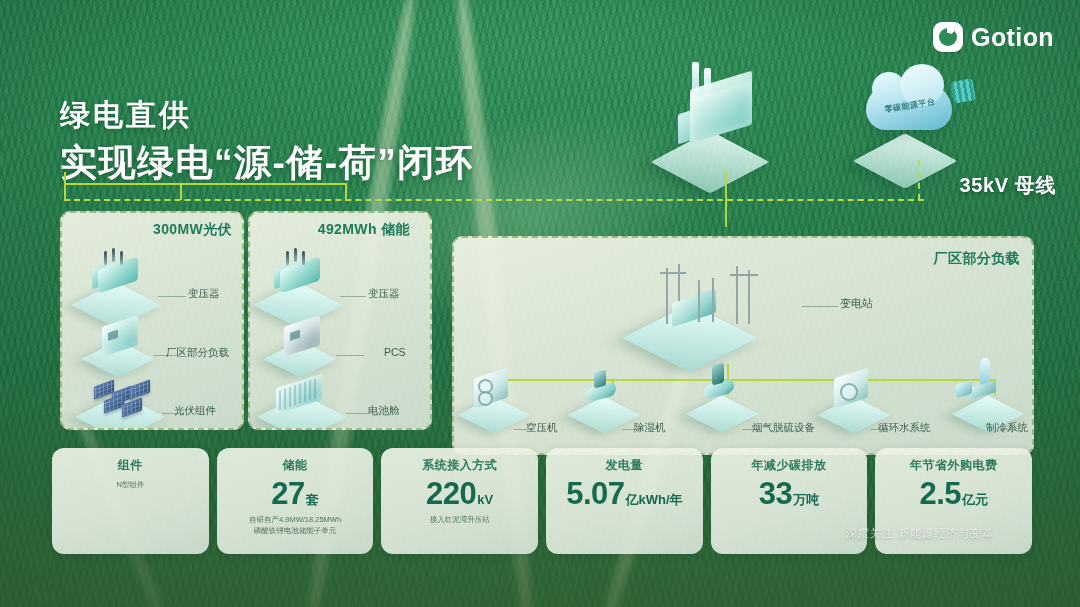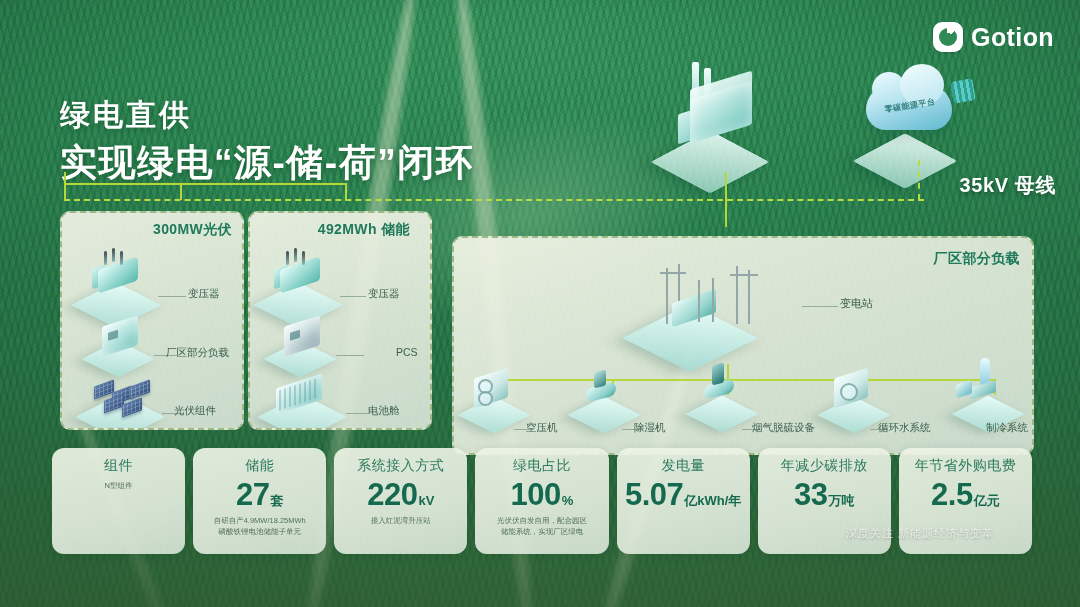--- a/index.html
+++ b/index.html
@@ -240,21 +240,21 @@
 
   
   .stats{position:absolute;left:52px;top:448px;width:980px;height:106px;display:flex;gap:8px;}
   .stat{
     flex:1 1 0;border-radius:12px;
     background:linear-gradient(165deg, rgba(237,243,229,.93) 0%, rgba(231,239,226,.90) 60%, rgba(225,236,224,.86) 100%);
     box-shadow:0 2px 10px rgba(20,60,30,.14);
     display:flex;flex-direction:column;align-items:center;justify-content:flex-start;
     padding-top:9px;position:relative;overflow:hidden;
   }
-  .stat-label{color:#2c7a5d;font-size:14px;font-weight:normal;letter-spacing:.5px;}
+  .stat-label{color:#2c7a5d;font-size:12px;font-weight:bold;letter-spacing:.5px;}
   .stat-valrow{display:flex;align-items:baseline;justify-content:center;margin-top:4px;}
   .stat-num{color:#15694e;font-size:31px;font-weight:bold;letter-spacing:-.5px;line-height:1;}
   .stat-unit{color:#15694e;font-size:13px;font-weight:bold;margin-left:1px;}
   .stat-note{
     color:#4d6b58;font-size:7.5px;line-height:1.45;text-align:center;margin-top:6px;
     padding:0 7px;white-space:pre-line;opacity:.95;
   }
 
   
   .wm-main{
@@ -369,21 +369,21 @@
     <div class="leader" style="left:90px;top:83px;width:26px;"></div>
     <div class="item-label" style="left:118px;top:74px;">变压器</div>
 
     <div class="dev" style="left:20px;top:96px;width:64px;height:60px;">
       <div class="base sm" style="left:4px;top:24px;"></div>
       <div class="boxdev dark">
           <div class="screen"></div>
         </div>
     </div>
     <div class="leader" style="left:86px;top:142px;width:28px;"></div>
-    <div class="item-label" style="left:128px;top:133px;padding-left:18px;">PCS</div>
+    <div class="item-label" style="left:116px;top:133px;padding-left:18px;">PCS</div>
 
     <div class="dev" style="left:16px;top:156px;width:76px;height:56px;">
       <div class="base" style="left:4px;top:16px;"></div>
       <div class="container-dev"></div>
     </div>
     <div class="leader" style="left:96px;top:200px;width:24px;"></div>
     <div class="item-label" style="left:118px;top:191px;">电池舱</div>
   </div>
 
   <div class="panel" style="left:452px;top:211px;width:578px;height:215px;margin-top:25px;">
@@ -477,29 +477,20 @@
     </div>
     <div class="stat">
       <div class="stat-label">系统接入方式</div>
       <div class="stat-valrow">
         <span class="stat-num">220</span>
         <span class="stat-unit">kV</span>
       </div>
       <div class="stat-note">接入红泥湾升压站</div>
     </div>
     <div class="stat">
-      <div class="stat-label">绿电占比</div>
-      <div class="stat-valrow">
-        <span class="stat-num">100</span>
-        <span class="stat-unit">%</span>
-      </div>
-      <div class="stat-note">光伏伏自发自用，配合园区
-储能系统，实现厂区绿电</div>
-    </div>
-    <div class="stat">
       <div class="stat-label">发电量</div>
       <div class="stat-valrow">
         <span class="stat-num">5.07</span>
         <span class="stat-unit">亿kWh/年</span>
       </div>
       <div class="stat-note"></div>
     </div>
     <div class="stat">
       <div class="stat-label">年减少碳排放</div>
       <div class="stat-valrow">

